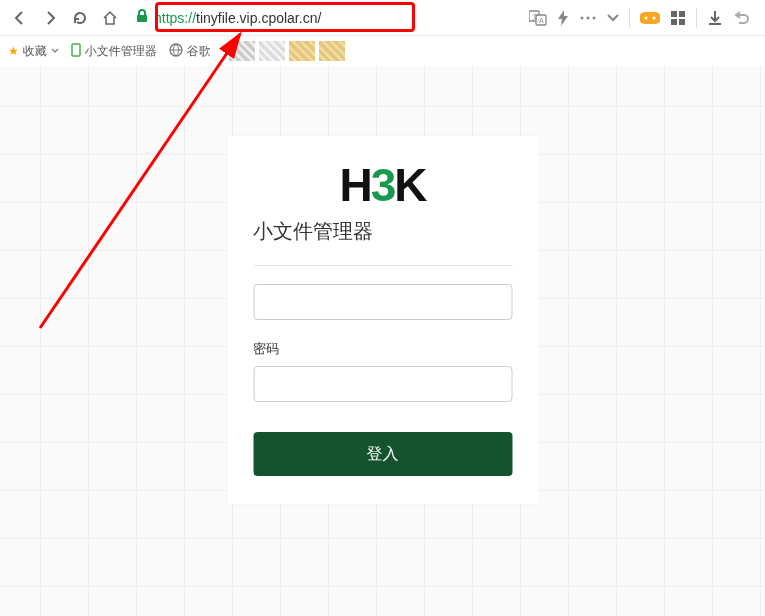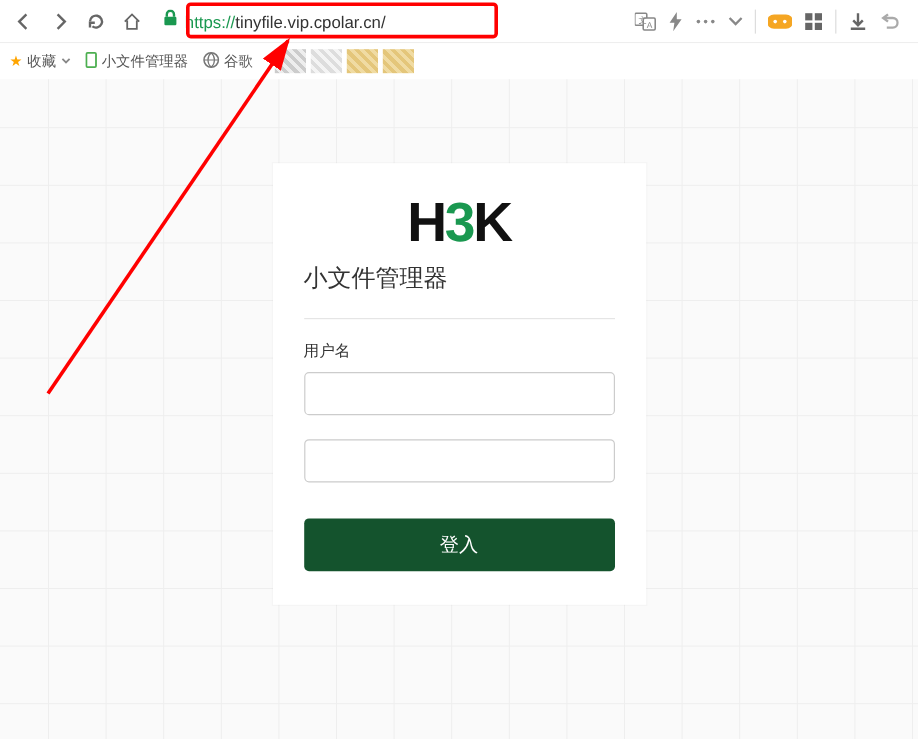--- a/index.html
+++ b/index.html
@@ -281,17 +281,17 @@
 <div class="circuit-bg"></div>
 
 <div class="login-card">
   <div class="logo-wrap">
     <span class="logo-text">
       <span>H</span><span class="mid">3</span><span>K</span>
     </span>
   </div>
   <div class="app-title">小文件管理器</div>
   <hr class="hr">
-  <label class="form-label">用户名</label>
   <input class="form-input" type="text" value="" style="">
+  <label class="form-label">密码</label>
   <input class="form-input" type="password" value="" style="">
   <button class="login-btn">登入</button>
 </div>
 
 </body></html>

